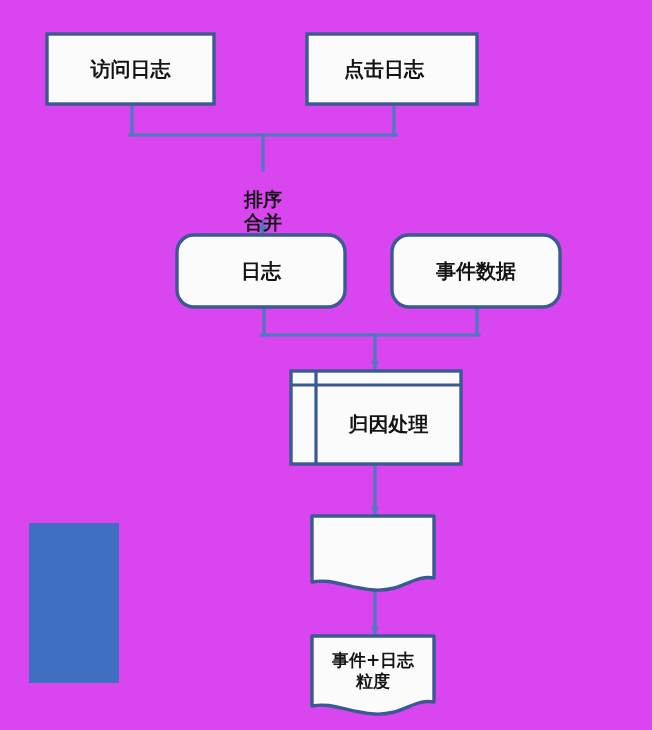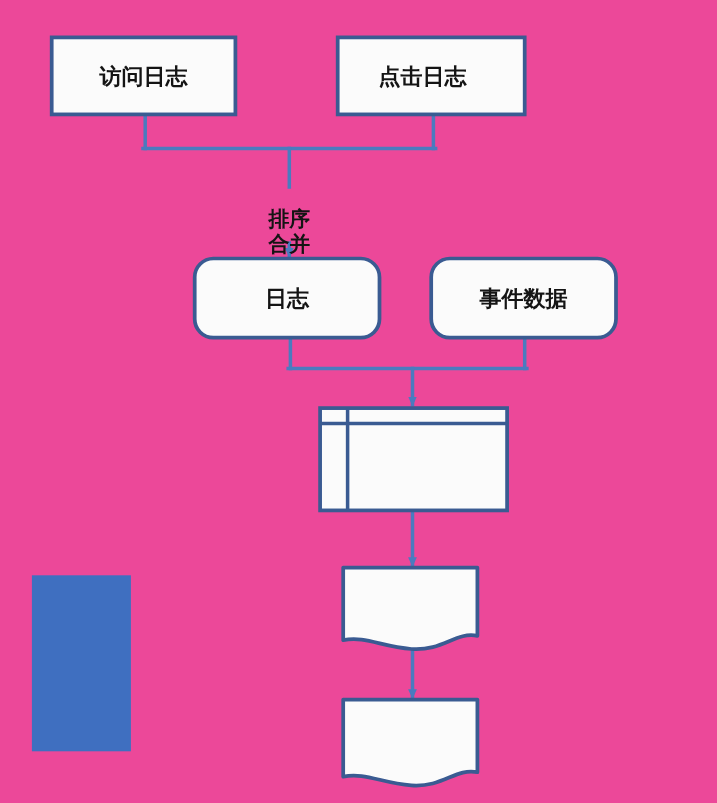--- a/index.html
+++ b/index.html
@@ -4,21 +4,21 @@
 <style>
   html, body {
     margin: 0;
     padding: 0;
     background: #ffffff;
   }
   #canvas {
     position: relative;
     width: 652px;
     height: 730px;
-    background: #ec4899;
+    background: #d946ef;
     font-family: "DejaVu Sans", "Liberation Sans", sans-serif;
     overflow: hidden;
   }
   #flow-svg {
     position: absolute;
     left: 0;
     top: 0;
     width: 652px;
     height: 730px;
   }
@@ -126,17 +126,20 @@
 
   <div class="node-label lbl-20" style="left:307px; top:34px; width:154px; height:70px;">点击日志</div>
 
   <div class="edge-label" style="left:213px; top:188px; width:100px;">排序
 合并</div>
 
   <div class="node-label lbl-20" style="left:177px; top:235px; width:168px; height:72px;">日志</div>
 
   <div class="node-label lbl-20" style="left:392px; top:235px; width:168px; height:72px;text-align:center;">事件数据</div>
 
+  <div class="node-label lbl-20" style="left:316px; top:385px; width:145px; height:79px;">归因处理</div>
 
 
+  <div class="node-label lbl-17" style="left:312px; top:638px; width:122px; height:66px;">事件+日志
+粒度</div>
 
 
 </div>
 
 </body></html>

